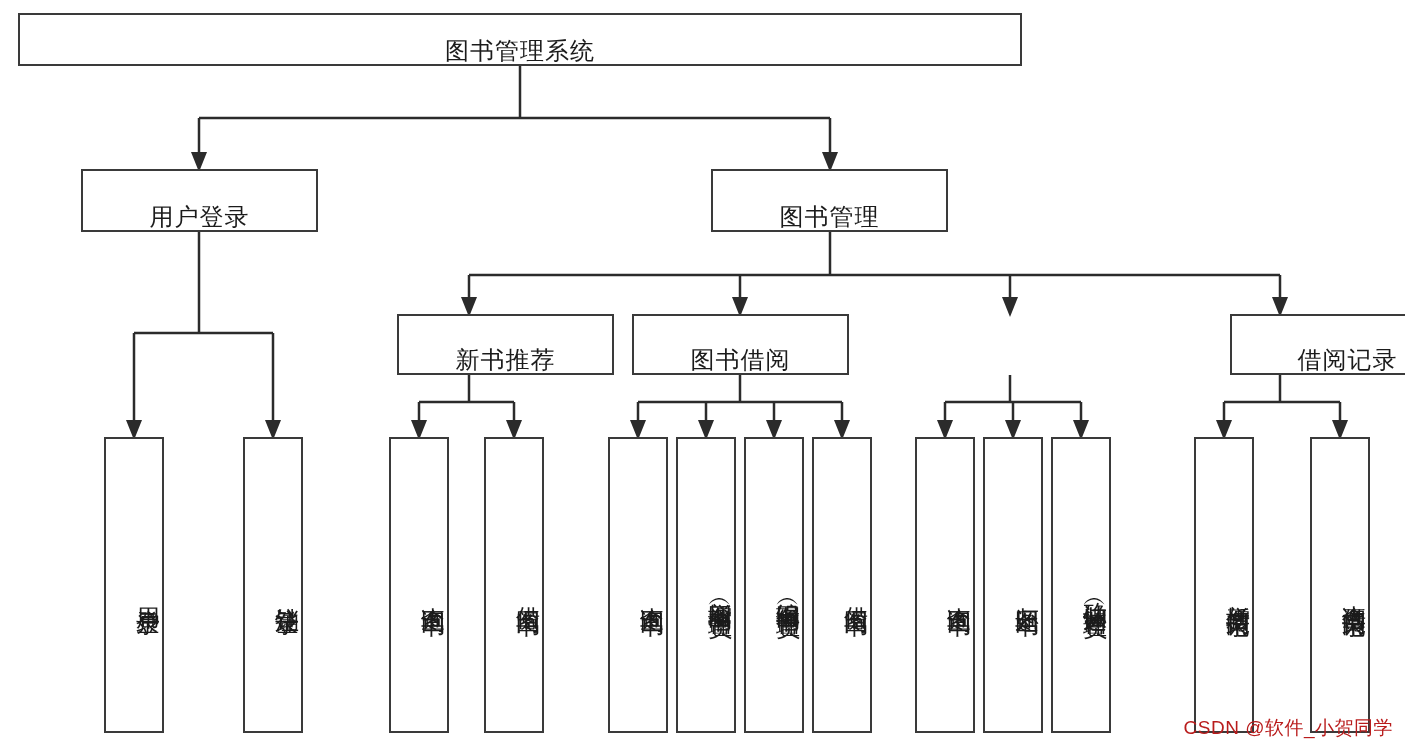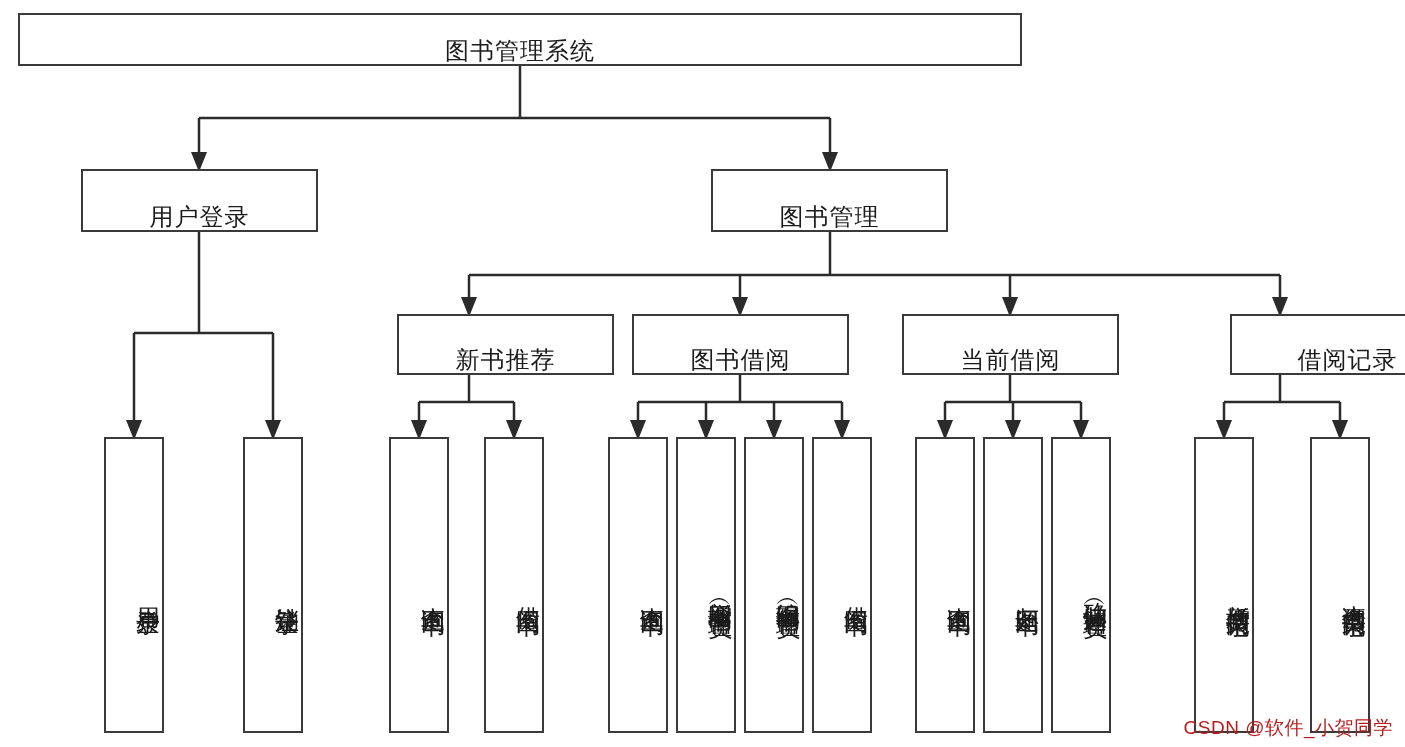--- a/index.html
+++ b/index.html
@@ -149,23 +149,20 @@
   <div class="node node-h" style="left:711px; top:169px; width:237px; height:63px;font-family:Liberation Serif, serif;">
     <span>图书管理</span>
   </div>
 
   <div class="node node-h" style="left:361px; top:314px; width:217px; height:61px;margin-left:36px;">
     <span>新书推荐</span>
   </div>
   <div class="node node-h" style="left:632px; top:314px; width:217px; height:61px;">
     <span>图书借阅</span>
   </div>
-  <div class="node node-h" style="left:902px; top:314px; width:217px; height:61px;">
-    <span>当前借阅</span>
-  </div>
   <div class="node node-h" style="left:1230px; top:314px; width:235px; height:61px;">
     <span>借阅记录</span>
   </div>
 
   <div class="node node-v" style="left:104px; top:437px; width:60px; height:296px;">
     <span class="vtext">用户登录</span>
   </div>
   <div class="node node-v" style="left:243px; top:437px; width:60px; height:296px;">
     <span class="vtext">注销登录</span>
   </div>

